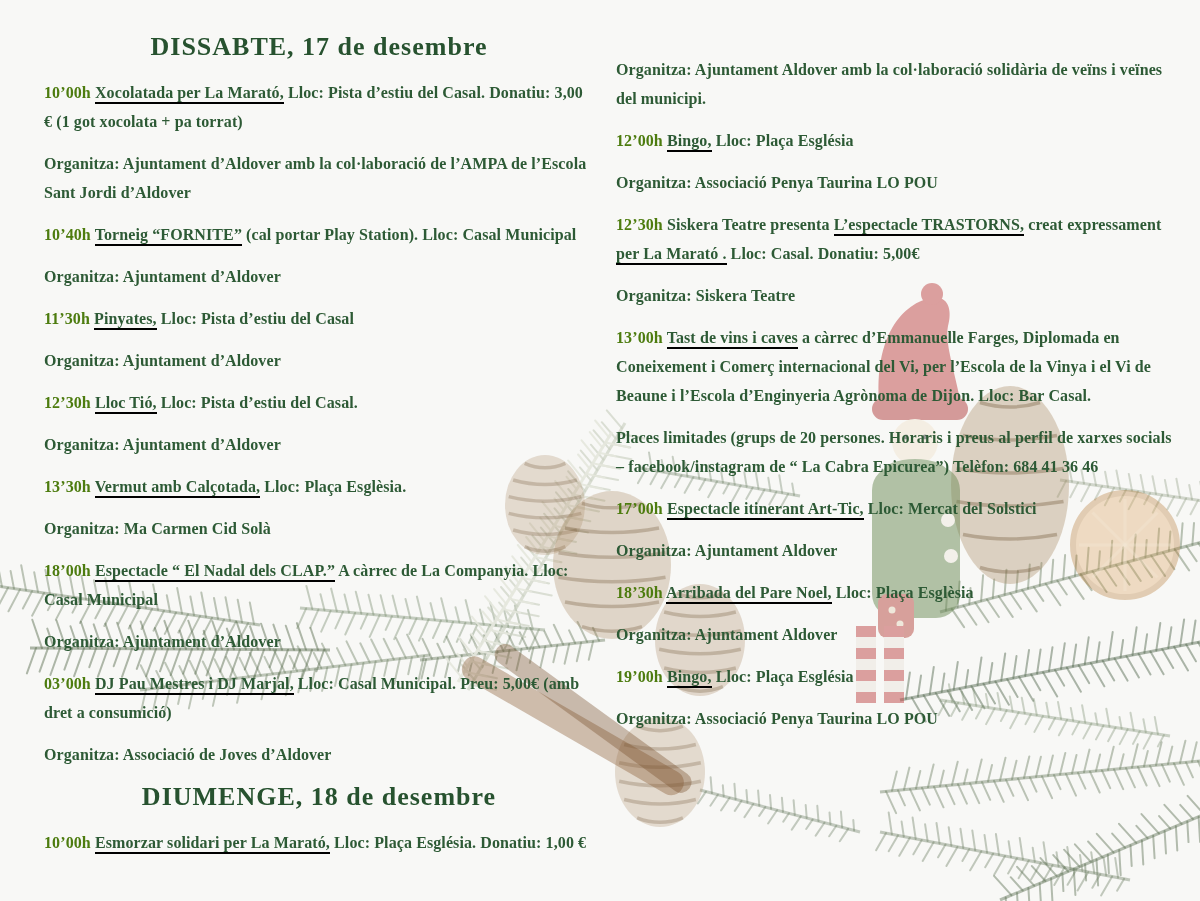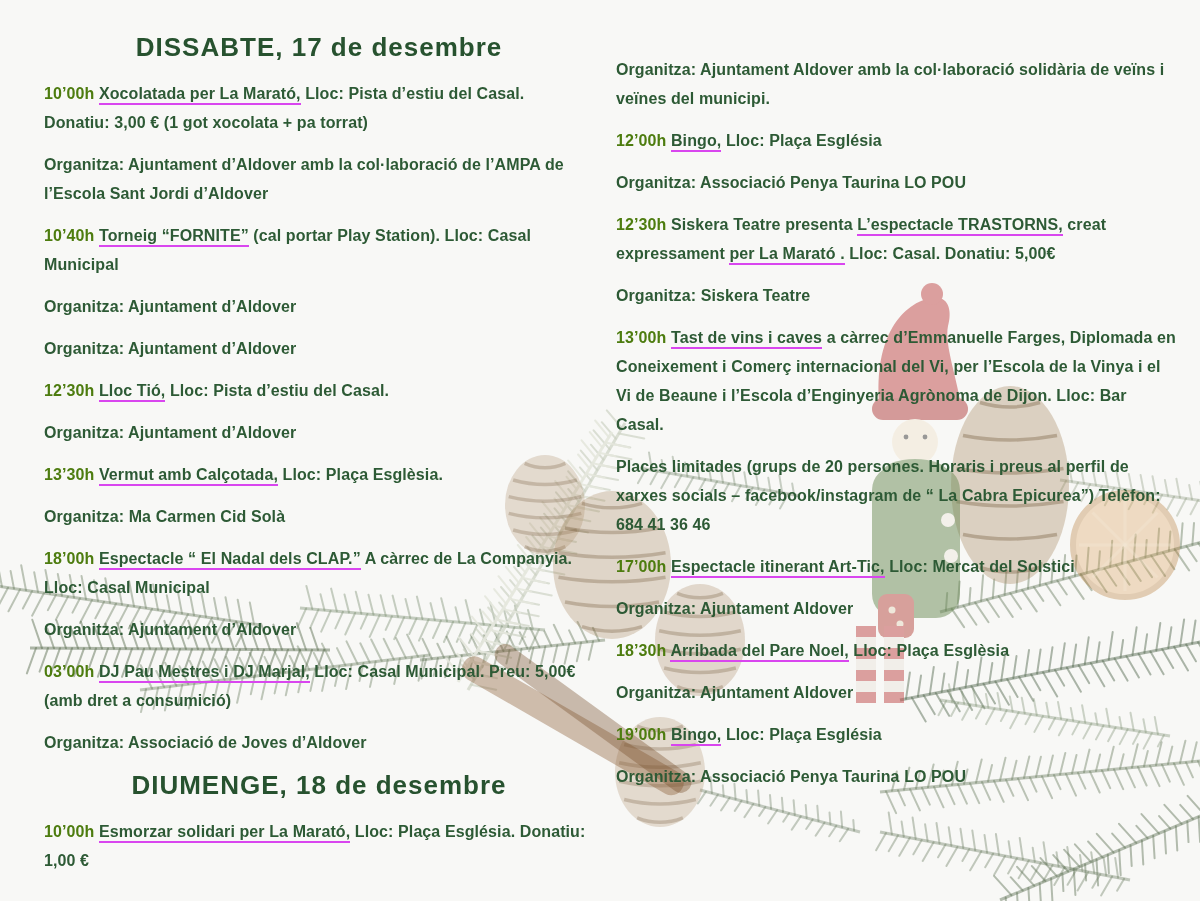--- a/index.html
+++ b/index.html
@@ -1,34 +1,34 @@
 <!DOCTYPE html>
 <html><head>
 <meta charset="utf-8">
 <style>
   html,body{margin:0;padding:0;background:#ffffff;}
   .poster{
     position:relative;width:1200px;height:901px;overflow:hidden;
     background:#f8f8f6;
-    font-family:Liberation Sans, sans-serif;font-weight:bold;
+    font-family:Liberation Serif, serif;font-weight:bold;
   }
   #decor{position:absolute;left:0;top:0;width:1200px;height:901px;z-index:0;}
   .cols{position:relative;z-index:1;display:flex;}
   .col{width:550px;margin-left:44px;padding-top:26px;}
   .col.right{width:560px;margin-left:22px;padding-top:55px;}
   .heading{
     color:#27522f;font-size:26px;text-align:center;
     margin:6px 0 16px 0;letter-spacing:1px;
   }
   p.item{
     color:#2d5a35;font-size:16px;line-height:29px;
     margin:0 0 13px 0;letter-spacing:0.1px;
   }
   span.time{color:#4d7c0f;}
-  span.u{border-bottom:2px solid #d946ef;padding-bottom:1px;margin-top:12px;}
+  span.u{border-bottom:2px solid #000000;padding-bottom:1px;margin-top:12px;}
 </style>
 </head>
 <body>
 
 <div class="poster">
   <svg id="decor" viewBox="0 0 1200 901">
       <g>
         <path d="M-10 585L260 625" stroke="#5e7354" stroke-width="3" fill="none" opacity="0.4"></path>
         <path d="M-4.0 585.9l-10.9 20.7M2.0 586.8l-4.9 -25.5M8.0 587.7l-10.1 19.1M14.0 588.6l-3.4 -17.6M20.0 589.4l-11.5 21.9M26.0 590.3l-4.8 -25.0M32.0 591.2l-9.1 17.3M38.0 592.1l-3.8 -19.8M44.0 593.0l-11.9 22.7M50.0 593.9l-4.6 -24.0M56.0 594.8l-8.1 15.3M62.0 595.7l-4.2 -21.7M68.0 596.6l-12.1 23.0M74.0 597.4l-4.3 -22.5M80.0 598.3l-7.5 14.3M86.0 599.2l-4.5 -23.3M92.0 600.1l-12.0 22.9M98.0 601.0l-4.0 -20.7M104.0 601.9l-8.6 16.4M110.0 602.8l-4.7 -24.5M116.0 603.7l-11.7 22.3M122.0 604.6l-3.6 -18.7M128.0 605.4l-9.6 18.3M134.0 606.3l-4.9 -25.3M140.0 607.2l-11.2 21.3M146.0 608.1l-3.2 -16.4M152.0 609.0l-10.5 20.0M158.0 609.9l-4.9 -25.5M164.0 610.8l-10.5 19.9M170.0 611.7l-3.2 -16.5M176.0 612.6l-11.2 21.3M182.0 613.4l-4.8 -25.3M188.0 614.3l-9.6 18.2M194.0 615.2l-3.6 -18.7M200.0 616.1l-11.7 22.3M206.0 617.0l-4.7 -24.5M212.0 617.9l-8.6 16.3M218.0 618.8l-4.0 -20.8M224.0 619.7l-12.0 22.9M230.0 620.6l-4.5 -23.3M236.0 621.4l-7.5 14.3M242.0 622.3l-4.3 -22.6M248.0 623.2l-12.1 23.0M254.0 624.1l-4.2 -21.7" stroke="#5e7354" stroke-width="2" fill="none" opacity="0.4" stroke-linecap="round"></path>
         <path d="M30 648L330 650" stroke="#516748" stroke-width="3" fill="none" opacity="0.45"></path>
@@ -148,20 +148,21 @@
         </g>
       </g>
     </svg>
   <div class="cols">
     <div class="col" id="col-left">
         <div class="heading">DISSABTE, 17 de desembre</div>
         <p class="item"><span class="time">10’00h </span><span class="u">Xocolatada per La Marató,</span><span class="g"> Lloc: Pista d’estiu del Casal. Donatiu: 3,00 € (1 got xocolata + pa torrat)</span></p>
         <p class="item"><span class="g">Organitza: Ajuntament d’Aldover amb la col·laboració de l’AMPA de l’Escola Sant Jordi d’Aldover</span></p>
         <p class="item"><span class="time">10’40h </span><span class="u">Torneig “FORNITE”</span><span class="g"> (cal portar Play Station). Lloc: Casal Municipal</span></p>
         <p class="item"><span class="g">Organitza: Ajuntament d’Aldover</span></p>
+        <p class="item"><span class="time">11’30h </span><span class="u">Pinyates,</span><span class="g"> Lloc: Pista d’estiu del Casal</span></p>
         <p class="item"><span class="g">Organitza: Ajuntament d’Aldover</span></p>
         <p class="item"><span class="time">12’30h </span><span class="u">Lloc Tió,</span><span class="g"> Lloc: Pista d’estiu del Casal.</span></p>
         <p class="item"><span class="g">Organitza: Ajuntament d’Aldover</span></p>
         <p class="item"><span class="time">13’30h </span><span class="u">Vermut amb Calçotada,</span><span class="g"> Lloc: Plaça Esglèsia.</span></p>
         <p class="item"><span class="g">Organitza: Ma Carmen Cid Solà</span></p>
         <p class="item"><span class="time">18’00h </span><span class="u">Espectacle “ El Nadal dels CLAP.”</span><span class="g"> A càrrec de La Companyia. Lloc: Casal Municipal</span></p>
         <p class="item"><span class="g">Organitza: Ajuntament d’Aldover</span></p>
         <p class="item"><span class="time">03’00h </span><span class="u">DJ Pau Mestres i DJ Marjal,</span><span class="g"> Lloc: Casal Municipal. Preu: 5,00€ (amb dret a consumició)</span></p>
         <p class="item"><span class="g">Organitza: Associació de Joves d’Aldover</span></p>
         <div class="heading">DIUMENGE, 18 de desembre</div>

